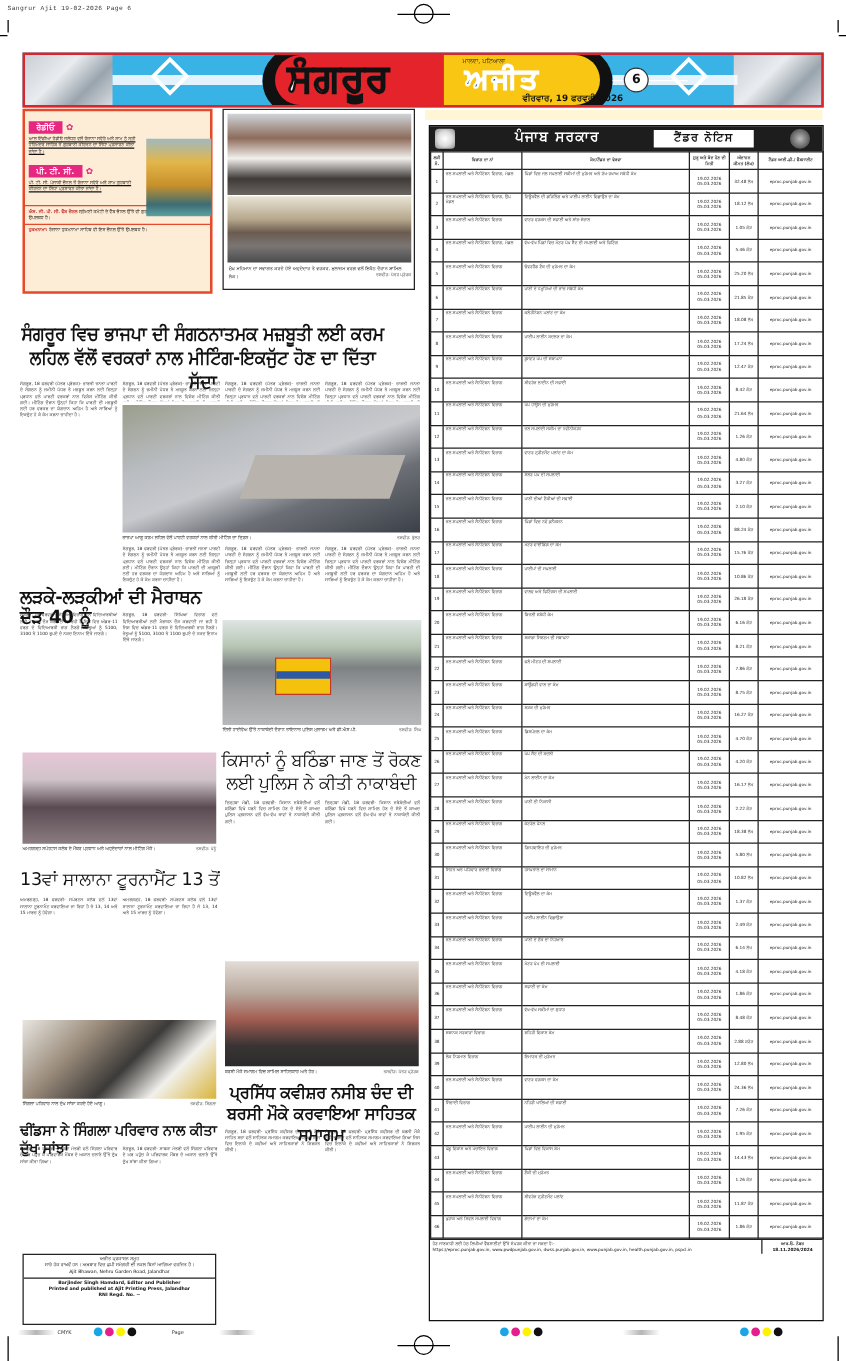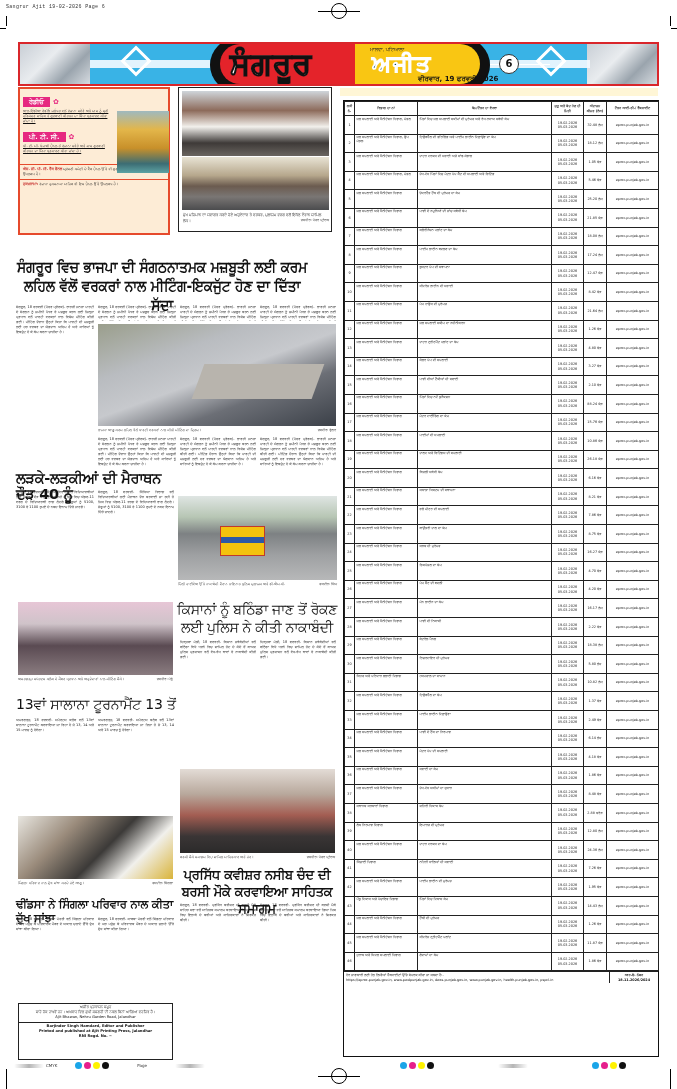--- a/index.html
+++ b/index.html
@@ -249,20 +249,26 @@
   <div class="grey-pill"></div>
   <span style="width:60px"></span>
   <div class="dot" style="background:#1aa5e8"></div>
   <div class="dot" style="background:#e61e8c"></div>
   <div class="dot" style="background:#fff200"></div>
   <div class="dot" style="background:#111"></div>
 </div>
 
 <div class="yellow-strip"></div>
 <div class="tender">
+  <div class="t-head">
+    <div class="t-emblem"></div>
+    <div class="t-govt">ਪੰਜਾਬ ਸਰਕਾਰ</div>
+    <div class="t-notice">ਟੈਂਡਰ ਨੋਟਿਸ</div>
+    <div class="t-seal"></div>
+  </div>
   <table class="t">
     <colgroup>
       <col style="width:10px">
         <col style="width:63px">
         <col style="width:134px">
         <col style="width:32px">
         <col style="width:23px">
         <col style="width:52px">
     </colgroup>
     <thead>

